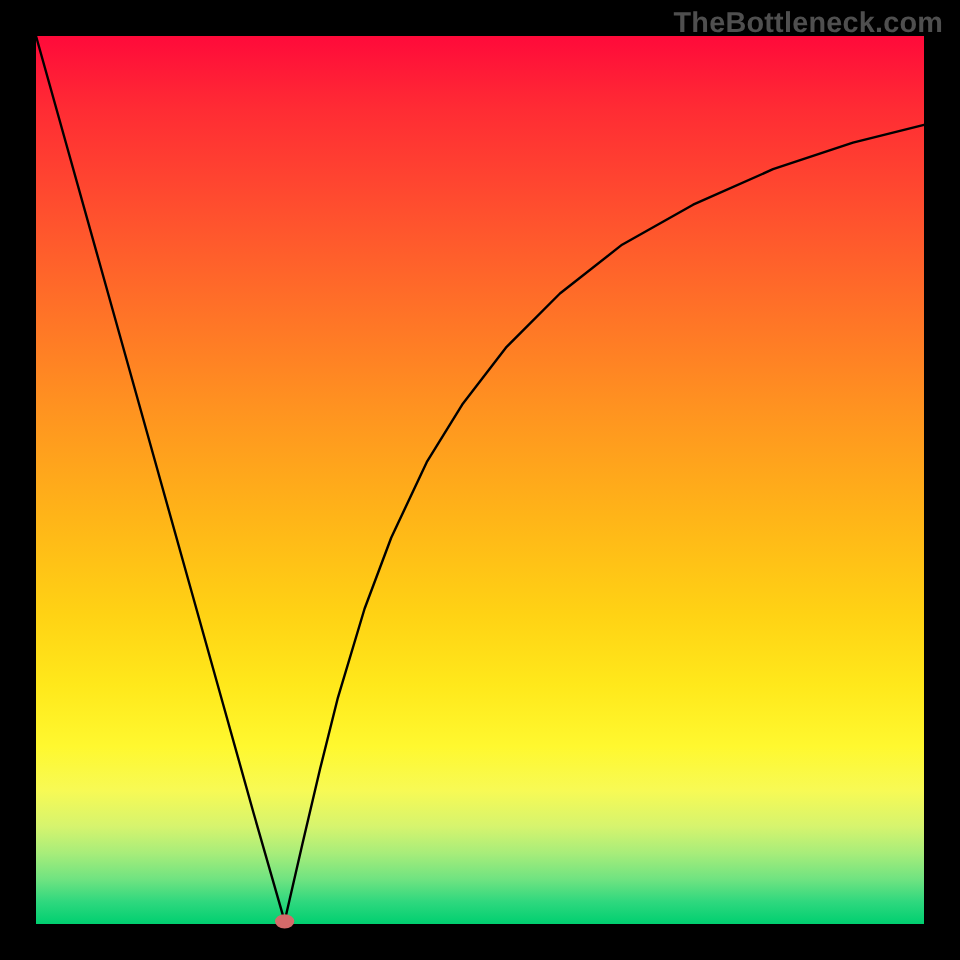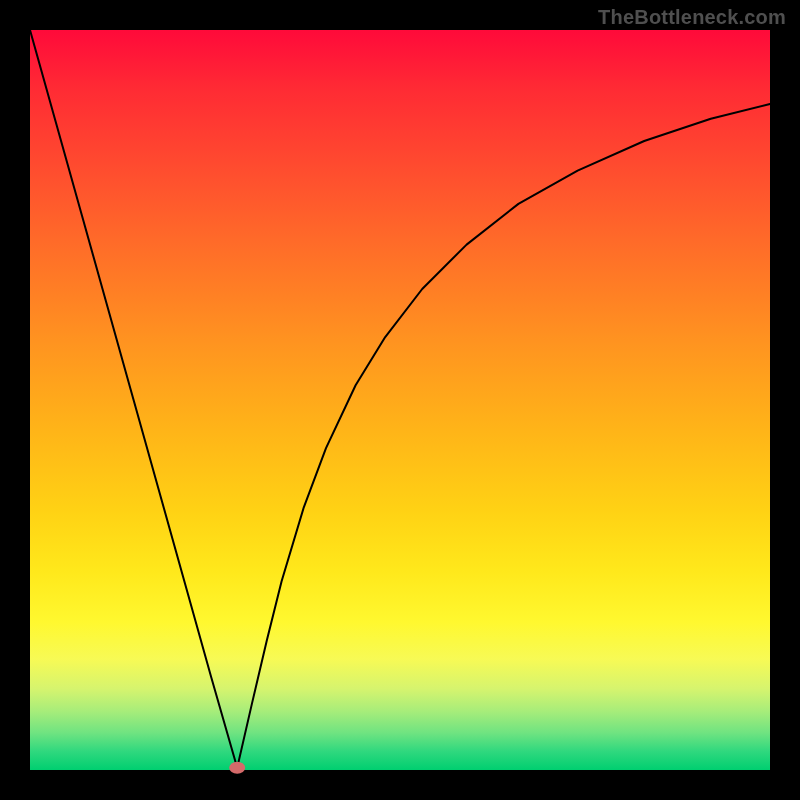--- a/index.html
+++ b/index.html
@@ -33,21 +33,21 @@
       #6fe381 95%,
       #2fd87e 97.5%,
       #00cf70 100%
     );
   }
   .watermark {
     position: absolute;
     top: 6px;
     right: 14px;
     color: #4f4f4f;
-    font-size: 20px;
+    font-size: 24px;
     font-weight: 600;
     letter-spacing: 0.2px;
     user-select: none;
   }
   svg.plot {
     position: absolute;
     left: 0;
     top: 0;
     width: 740px;
     height: 740px;

